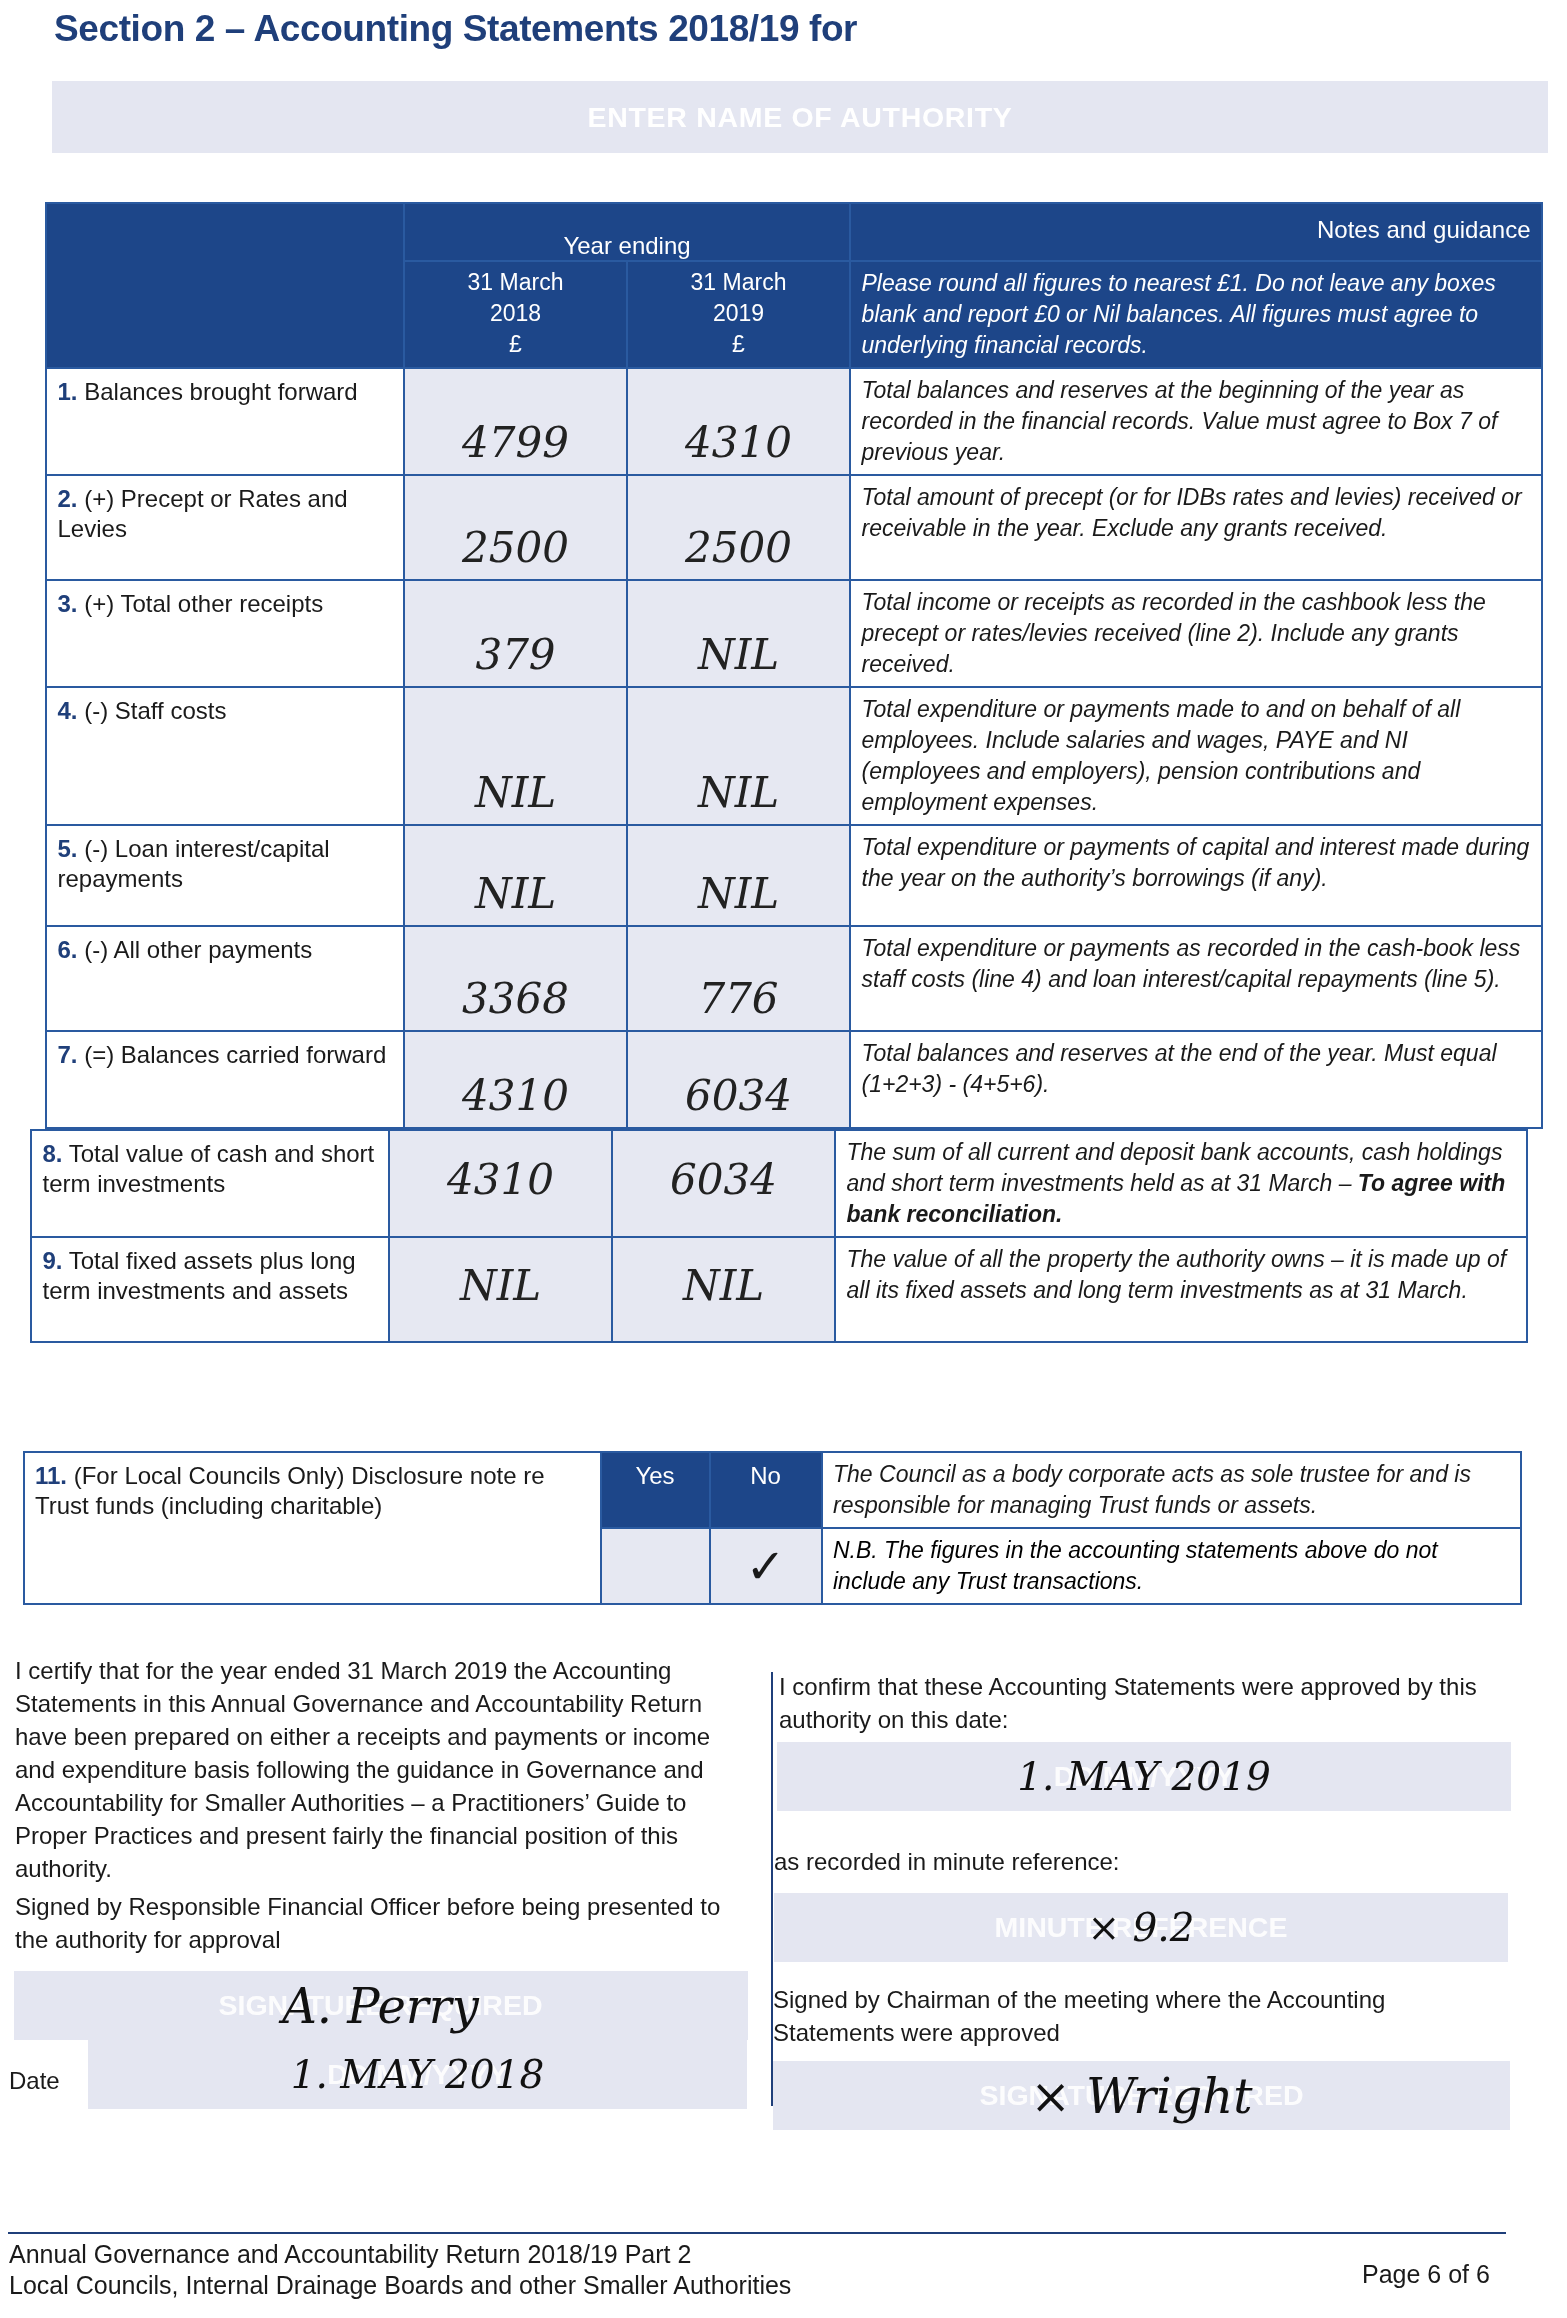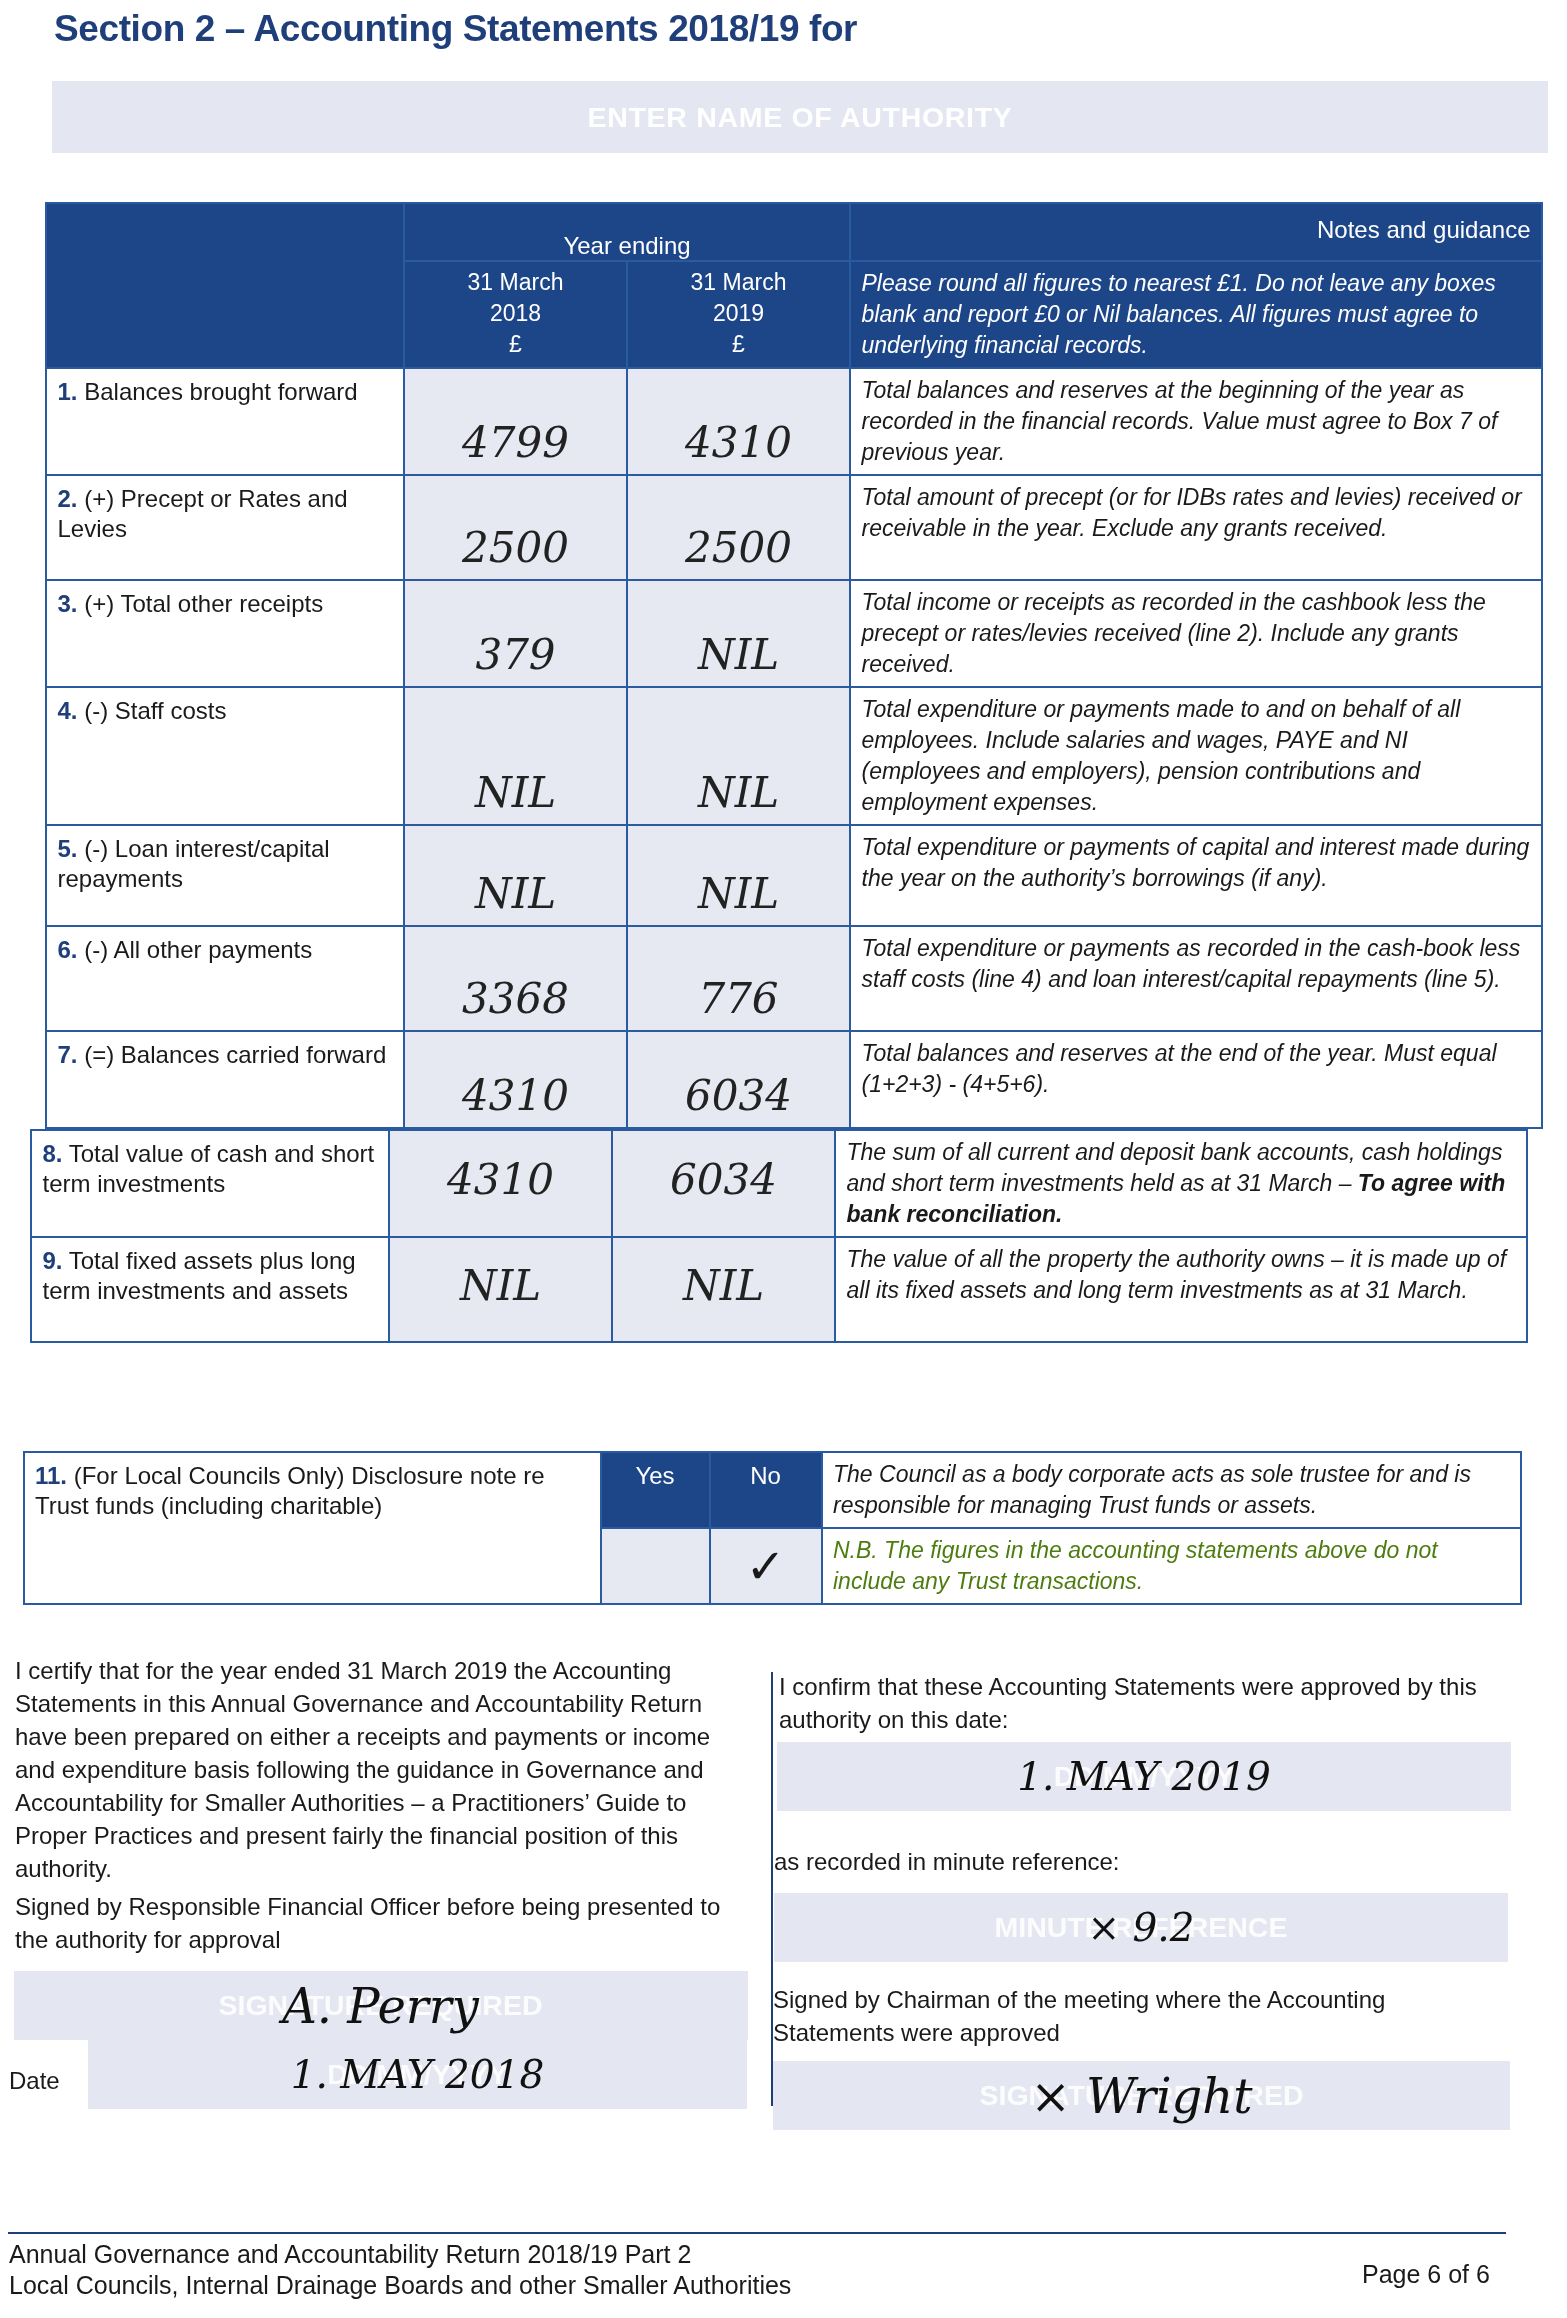--- a/index.html
+++ b/index.html
@@ -29,21 +29,21 @@
   .lbl { font-size: 24px; padding: 7.5px 10.5px !important; line-height: 30px; }
   .lbl b { color: #1f3f7a; }
   .val {
     background: #e6e8f2; text-align: center; vertical-align: bottom !important;
     font-family: "DejaVu Serif", serif; font-style: italic; font-size: 42px; color: #222;
     padding-bottom: 7.5px !important;
   }
   .note {
     font-style: italic; font-size: 23px; line-height: 31px; padding: 6px 10.5px !important;
   }
-  .note.blue { color: #4d7c0f; }
+  .note.blue { color: #000000; }
   .yn-hdr { background: #1d4689; color: #fff; text-align: center; font-size: 24px; padding-top: 9px !important; }
   .yn-cell { background: #e6e8f2; text-align: center; vertical-align: middle !important; font-size: 48px; font-family: "DejaVu Serif", serif; }
 
   .cert-left { left: 15px; top: 1654px; width: 741px; font-size: 24px; line-height: 33px; }
   .vline { left: 771px; top: 1672px; width: 2.2px; height: 434px; background: #1f3f7a; }
   .cert-right { left: 779px; top: 1670px; width: 749px; font-size: 24px; line-height: 33px; }
   .field {
     background: #e4e6f1; display: flex; align-items: center; justify-content: center;
     position: absolute;
   }

